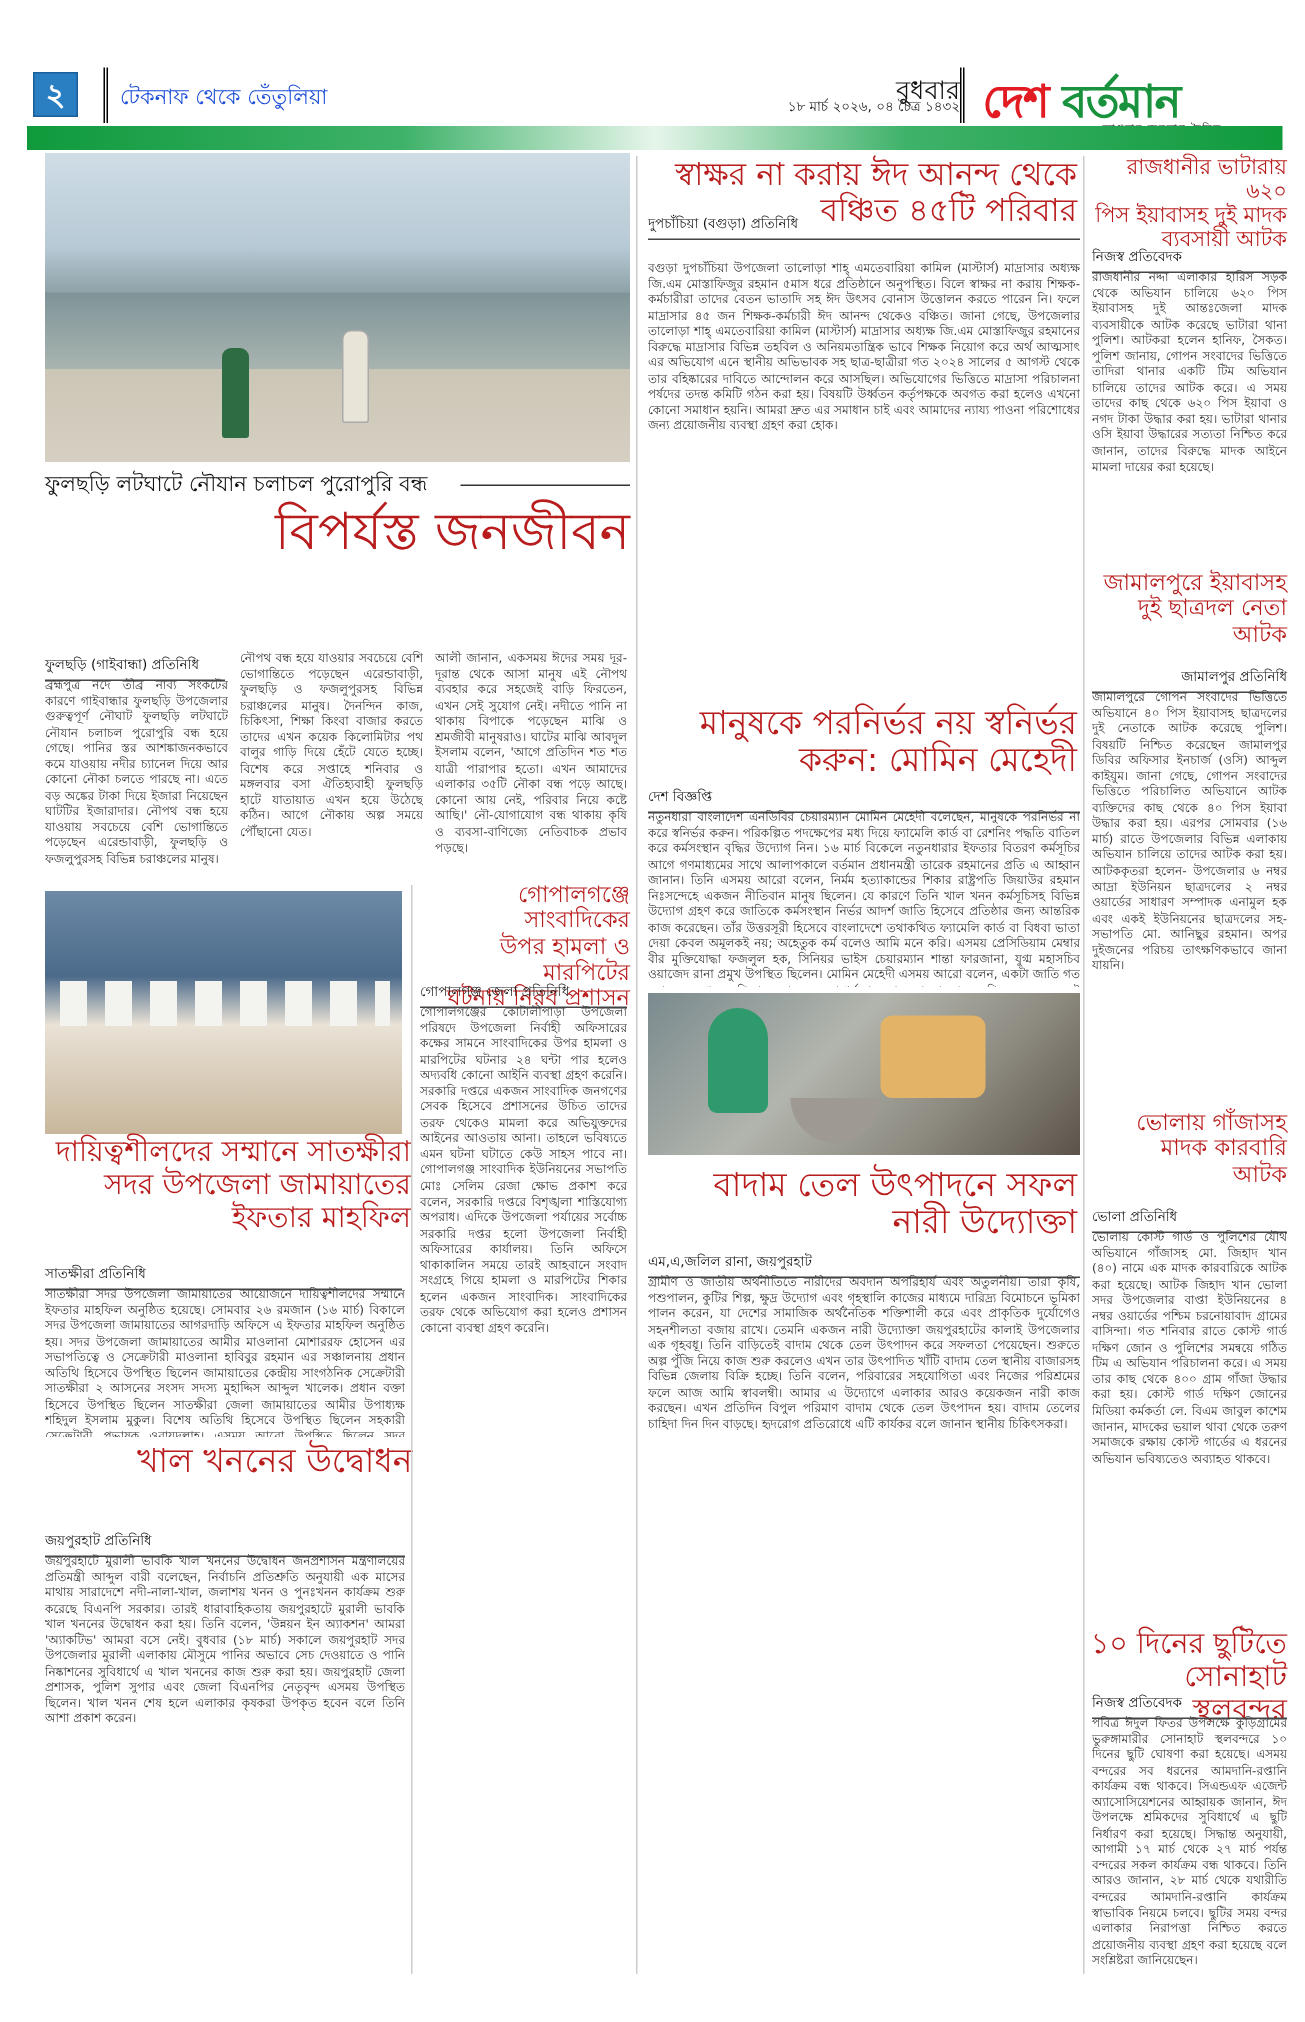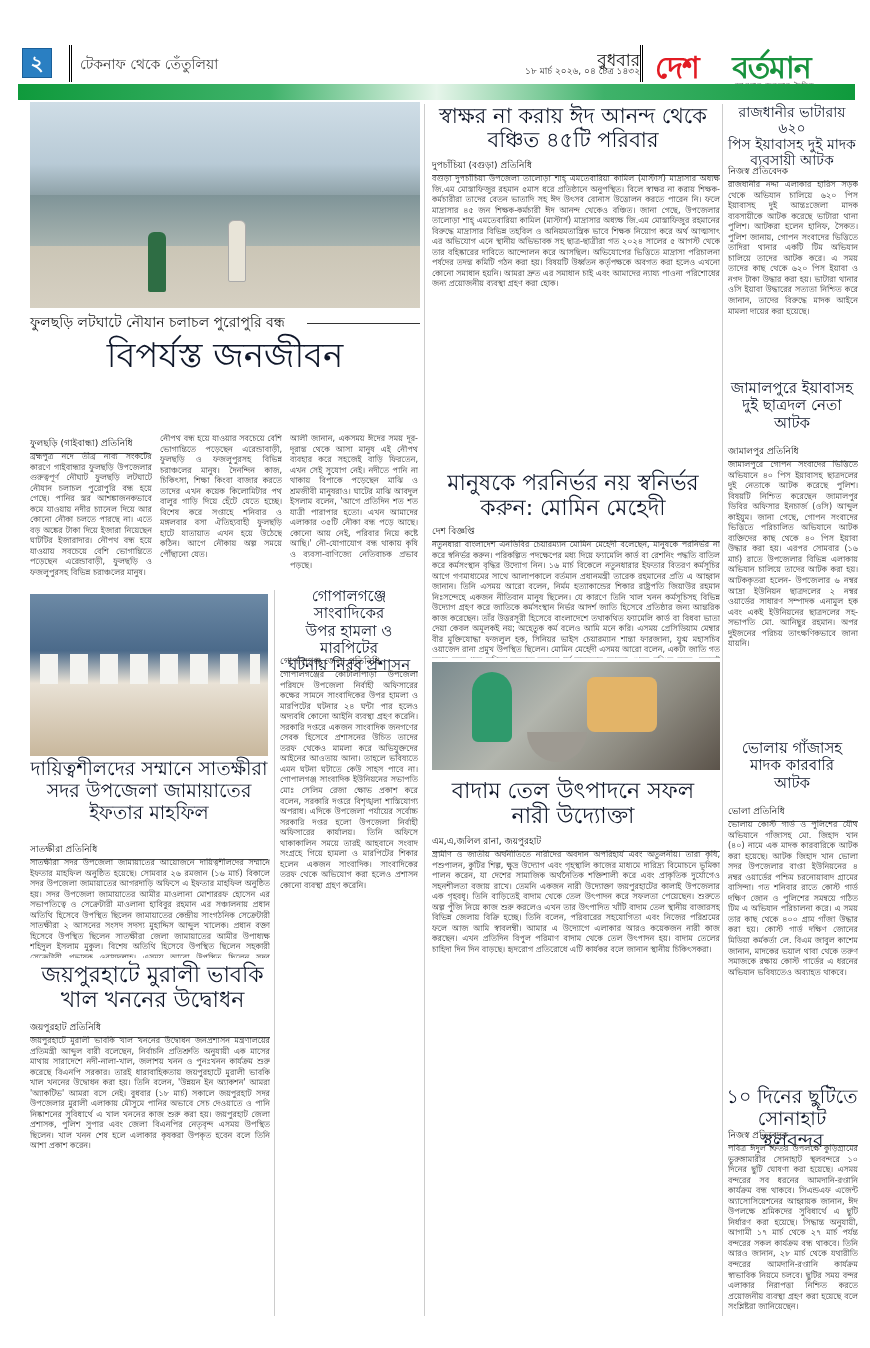--- a/index.html
+++ b/index.html
@@ -2,39 +2,39 @@
 <html><head>
 <meta charset="utf-8">
 <style>
   * { box-sizing: border-box; margin: 0; padding: 0; }
   html, body { width: 870px; height: 1348px; background: #fff; overflow: hidden; }
   body { font-family: "DejaVu Sans", sans-serif; color: #111; position: relative; }
 
   .header { position: absolute; left: 0; top: 0; width: 870px; height: 100px; }
   .page-num { position: absolute; left: 22px; top: 48px; width: 30px; height: 30px; background: #2a7fc2; border: 1px solid #1a5f99; color: #fff; font-size: 20px; font-weight: bold; text-align: center; line-height: 28px; }
   .section-bar { position: absolute; left: 69px; top: 45px; width: 3px; height: 37px; border-left: 1px solid #000; border-right: 1px solid #000; }
-  .section-title { position: absolute; left: 80px; top: 53px; font-size: 14px; color: #404040; }
+  .section-title { position: absolute; left: 80px; top: 53px; font-size: 14px; color: #1d4ed8; }
   .day { position: absolute; right: 230px; top: 47px; font-size: 17px; text-align: right; margin-left: 36px; }
   .date { position: absolute; right: 230px; top: 64px; font-size: 9px; text-align: right; color: #222; }
   .date-bar { position: absolute; left: 640px; top: 45px; width: 3px; height: 37px; border-left: 1px solid #000; border-right: 1px solid #000; }
   .logo { position: absolute; left: 655px; top: 44px; font-size: 30px; font-weight: bold; letter-spacing: -1px; }
   .logo .red { color: #e21b23; }
-  .logo .green { color: #18923d; margin-left: 24px; }
+  .logo .green { color: #18923d; }
   .tagline { position: absolute; left: 735px; top: 80px; font-size: 7px; color: #222; letter-spacing: 1px; }
   .green-band { position: absolute; left: 18px; top: 84px; width: 837px; height: 16px; background: linear-gradient(90deg, #0f9a3c 0%, #3fb26a 30%, #e6f5ea 50%, #3fb26a 70%, #0f9a3c 100%); }
 
   .photo { position: absolute; overflow: hidden; }
   .photo-river { left: 30px; top: 102px; width: 390px; height: 206px; background: linear-gradient(180deg, #cfdde6 0%, #b8cad6 30%, #8fa2a8 45%, #c7c2b2 60%, #d6d0c2 100%); }
   .photo-river .water { position:absolute; left:0; top:45%; width:100%; height:25%; background: linear-gradient(180deg, #7f9498, #a8b4b0); }
   .photo-river .person1 { position:absolute; left:118px; top:130px; width:18px; height:60px; background:#2e6d44; border-radius:6px 6px 2px 2px; }
   .photo-river .person2 { position:absolute; left:198px; top:118px; width:18px; height:62px; background:#e8e4d8; border-radius:6px 6px 2px 2px; border:1px solid #aaa; }
   .caption { position: absolute; left: 30px; top: 311px; width: 390px; font-size: 14px; color: #111; display:flex; align-items:center; gap:22px; }
   .caption .rule { flex: 1; border-top: 1px solid #333; }
 
-  .headline { position: absolute; text-align: center; color: #0f172a; line-height: 1.15; }
+  .headline { position: absolute; text-align: right; color: #b91c1c; line-height: 1.15; }
   .hl-big { left: 30px; top: 336px; width: 390px; font-size: 34px; }
   .byline { position: absolute; font-size: 9px; color: #111; border-bottom: 1px solid #444; padding-bottom: 2px; }
   .body-text { position: absolute; font-size: 8px; line-height: 1.32; color: #333; text-align: justify; overflow: hidden; }
   .col-rule { position: absolute; width: 1px; background: #ccc; }
 
   .photo-iftar { left: 30px; top: 594px; width: 238px; height: 162px; background: linear-gradient(180deg, #6d8aa6 0%, #4b6a8a 35%, #e9e2d6 55%, #c8b79c 100%); }
   .photo-iftar .caps { position:absolute; left:10px; top:60px; width:220px; height:30px; background: repeating-linear-gradient(90deg, #f3f3f0 0 18px, transparent 18px 30px); }
 
   .photo-woman { left: 432px; top: 662px; width: 288px; height: 108px; background: linear-gradient(135deg, #7a8a8e 0%, #b2b5ad 40%, #8d8a80 70%, #5b534a 100%); }
   .photo-woman .figure { position:absolute; left:40px; top:10px; width:40px; height:70px; background:#2f9a6c; border-radius: 20px 20px 6px 6px; }
@@ -73,21 +73,21 @@
 </div>
 <div class="byline" style="left:30px;top:436px;width:120px;">ফুলছড়ি (গাইবান্ধা) প্রতিনিধি</div>
 <div class="body-text" style="left:30px;top:452px;width:122px;height:128px;">ব্রহ্মপুত্র নদে তীব্র নাব্য সংকটের কারণে গাইবান্ধার ফুলছড়ি উপজেলার গুরুত্বপূর্ণ নৌঘাট ফুলছড়ি লটঘাটে নৌযান চলাচল পুরোপুরি বন্ধ হয়ে গেছে। পানির স্তর আশঙ্কাজনকভাবে কমে যাওয়ায় নদীর চ্যানেল দিয়ে আর কোনো নৌকা চলতে পারছে না। এতে বড় অঙ্কের টাকা দিয়ে ইজারা নিয়েছেন ঘাটটির ইজারাদার। নৌপথ বন্ধ হয়ে যাওয়ায় সবচেয়ে বেশি ভোগান্তিতে পড়েছেন এরেন্ডাবাড়ী, ফুলছড়ি ও ফজলুপুরসহ বিভিন্ন চরাঞ্চলের মানুষ।</div>
 <div class="body-text" style="left:160px;top:434px;width:122px;height:146px;">নৌপথ বন্ধ হয়ে যাওয়ার সবচেয়ে বেশি ভোগান্তিতে পড়েছেন এরেন্ডাবাড়ী, ফুলছড়ি ও ফজলুপুরসহ বিভিন্ন চরাঞ্চলের মানুষ। দৈনন্দিন কাজ, চিকিৎসা, শিক্ষা কিংবা বাজার করতে তাদের এখন কয়েক কিলোমিটার পথ বালুর গাড়ি দিয়ে হেঁটে যেতে হচ্ছে। বিশেষ করে সপ্তাহে শনিবার ও মঙ্গলবার বসা ঐতিহ্যবাহী ফুলছড়ি হাটে যাতায়াত এখন হয়ে উঠেছে কঠিন। আগে নৌকায় অল্প সময়ে পৌঁছানো যেত।</div>
 <div class="body-text" style="left:290px;top:434px;width:128px;height:146px;">আলী জানান, একসময় ঈদের সময় দূর-দূরান্ত থেকে আসা মানুষ এই নৌপথ ব্যবহার করে সহজেই বাড়ি ফিরতেন, এখন সেই সুযোগ নেই। নদীতে পানি না থাকায় বিপাকে পড়েছেন মাঝি ও শ্রমজীবী মানুষরাও। ঘাটের মাঝি আবদুল ইসলাম বলেন, 'আগে প্রতিদিন শত শত যাত্রী পারাপার হতো। এখন আমাদের এলাকার ৩৫টি নৌকা বন্ধ পড়ে আছে। কোনো আয় নেই, পরিবার নিয়ে কষ্টে আছি।' নৌ-যোগাযোগ বন্ধ থাকায় কৃষি ও ব্যবসা-বাণিজ্যে নেতিবাচক প্রভাব পড়ছে।</div>
 
 <div class="headline" style="left:428px;top:104px;width:290px;font-size:21px;">
   <div>স্বাক্ষর না করায় ঈদ আনন্দ থেকে</div>
   <div>বঞ্চিত ৪৫টি পরিবার</div>
 </div>
-<div class="byline" style="left:432px;top:158px;width:288px;">দুপচাঁচিয়া (বগুড়া) প্রতিনিধি</div>
+<div class="byline" style="left:432px;top:142px;width:288px;">দুপচাঁচিয়া (বগুড়া) প্রতিনিধি</div>
 <div class="body-text" style="left:432px;top:174px;width:288px;height:294px;">বগুড়া দুপচাঁচিয়া উপজেলা তালোড়া শাহ্ এমতেবারিয়া কামিল (মাস্টার্স) মাদ্রাসার অধ্যক্ষ জি.এম মোস্তাফিজুর রহমান ৫মাস ধরে প্রতিষ্ঠানে অনুপস্থিত। বিলে স্বাক্ষর না করায় শিক্ষক-কর্মচারীরা তাদের বেতন ভাতাদি সহ ঈদ উৎসব বোনাস উত্তোলন করতে পারেন নি। ফলে মাদ্রাসার ৪৫ জন শিক্ষক-কর্মচারী ঈদ আনন্দ থেকেও বঞ্চিত। জানা গেছে, উপজেলার তালোড়া শাহ্ এমতেবারিয়া কামিল (মাস্টার্স) মাদ্রাসার অধ্যক্ষ জি.এম মোস্তাফিজুর রহমানের বিরুদ্ধে মাদ্রাসার বিভিন্ন তহবিল ও অনিয়মতান্ত্রিক ভাবে শিক্ষক নিয়োগ করে অর্থ আত্মসাৎ এর অভিযোগ এনে স্থানীয় অভিভাবক সহ ছাত্র-ছাত্রীরা গত ২০২৪ সালের ৫ আগস্ট থেকে তার বহিষ্কারের দাবিতে আন্দোলন করে আসছিল। অভিযোগের ভিত্তিতে মাদ্রাসা পরিচালনা পর্ষদের তদন্ত কমিটি গঠন করা হয়। বিষয়টি উর্ধ্বতন কর্তৃপক্ষকে অবগত করা হলেও এখনো কোনো সমাধান হয়নি। আমরা দ্রুত এর সমাধান চাই এবং আমাদের ন্যায্য পাওনা পরিশোধের জন্য প্রয়োজনীয় ব্যবস্থা গ্রহণ করা হোক।</div>
 
 <div class="headline" style="left:428px;top:470px;width:290px;font-size:22px;">
   <div>মানুষকে পরনির্ভর নয় স্বনির্ভর</div>
   <div>করুন: মোমিন মেহেদী</div>
 </div>
 <div class="byline" style="left:432px;top:524px;width:288px;">দেশ বিজ্ঞপ্তি</div>
 <div class="body-text" style="left:432px;top:540px;width:288px;height:118px;">নতুনধারা বাংলাদেশ এনডিবির চেয়ারম্যান মোমিন মেহেদী বলেছেন, মানুষকে পরনির্ভর না করে স্বনির্ভর করুন। পরিকল্পিত পদক্ষেপের মধ্য দিয়ে ফ্যামেলি কার্ড বা রেশনিং পদ্ধতি বাতিল করে কর্মসংস্থান বৃদ্ধির উদ্যোগ নিন। ১৬ মার্চ বিকেলে নতুনধারার ইফতার বিতরণ কর্মসূচির আগে গণমাধ্যমের সাথে আলাপকালে বর্তমান প্রধানমন্ত্রী তারেক রহমানের প্রতি এ আহ্বান জানান। তিনি এসময় আরো বলেন, নির্মম হত্যাকান্ডের শিকার রাষ্ট্রপতি জিয়াউর রহমান নিঃসন্দেহে একজন নীতিবান মানুষ ছিলেন। যে কারণে তিনি খাল খনন কর্মসূচিসহ বিভিন্ন উদ্যোগ গ্রহণ করে জাতিকে কর্মসংস্থান নির্ভর আদর্শ জাতি হিসেবে প্রতিষ্ঠার জন্য আন্তরিক কাজ করেছেন। তাঁর উত্তরসূরী হিসেবে বাংলাদেশে তথাকথিত ফ্যামেলি কার্ড বা বিধবা ভাতা দেয়া কেবল অমূলকই নয়; অহেতুক কর্ম বলেও আমি মনে করি। এসময় প্রেসিডিয়াম মেম্বার বীর মুক্তিযোদ্ধা ফজলুল হক, সিনিয়র ভাইস চেয়ারম্যান শান্তা ফারজানা, যুগ্ম মহাসচিব ওয়াজেদ রানা প্রমুখ উপস্থিত ছিলেন। মোমিন মেহেদী এসময় আরো বলেন, একটা জাতি গত চুয়ান্ন বছর ধরে সুশিক্ষা-সুসমাজ-সভ্যতা-ধর্ম-মানবতার আলো থেকে বঞ্চিত হচ্ছে কেবলই দুর্নীতিগ্রস্ত পদক্ষেপ নিতে অক্ষম সরকার ব্যবস্থার কারণে।</div>
 
 <div class="headline" style="left:278px;top:588px;width:142px;font-size:15px;">
@@ -103,21 +103,20 @@
 </div>
 <div class="headline" style="left:24px;top:758px;width:250px;font-size:19px;">
   <div>দায়িত্বশীলদের সম্মানে সাতক্ষীরা</div>
   <div>সদর উপজেলা জামায়াতের</div>
   <div>ইফতার মাহফিল</div>
 </div>
 <div class="byline" style="left:30px;top:842px;width:238px;">সাতক্ষীরা প্রতিনিধি</div>
 <div class="body-text" style="left:30px;top:858px;width:240px;height:100px;">সাতক্ষীরা সদর উপজেলা জামায়াতের আয়োজনে দায়িত্বশীলদের সম্মানে ইফতার মাহফিল অনুষ্ঠিত হয়েছে। সোমবার ২৬ রমজান (১৬ মার্চ) বিকালে সদর উপজেলা জামায়াতের আগরদাড়ি অফিসে এ ইফতার মাহফিল অনুষ্ঠিত হয়। সদর উপজেলা জামায়াতের আমীর মাওলানা মোশাররফ হোসেন এর সভাপতিত্বে ও সেক্রেটারী মাওলানা হাবিবুর রহমান এর সঞ্চালনায় প্রধান অতিথি হিসেবে উপস্থিত ছিলেন জামায়াতের কেন্দ্রীয় সাংগঠনিক সেক্রেটারী সাতক্ষীরা ২ আসনের সংসদ সদস্য মুহাদ্দিস আব্দুল খালেক। প্রধান বক্তা হিসেবে উপস্থিত ছিলেন সাতক্ষীরা জেলা জামায়াতের আমীর উপাধ্যক্ষ শহিদুল ইসলাম মুকুল। বিশেষ অতিথি হিসেবে উপস্থিত ছিলেন সহকারী সেক্রেটারী প্রভাষক ওবায়দুল্লাহ। এসময় আরো উপস্থিত ছিলেন সদর উপজেলা জামায়াতের নায়েবে আমীর ও ইউনিয়ন নেতৃবৃন্দ।</div>
 
 <div class="headline" style="left:30px;top:962px;width:245px;font-size:22px;">
-  <div>জয়পুরহাটে মুরালী ভাবকি</div>
   <div>খাল খননের উদ্বোধন</div>
 </div>
 <div class="byline" style="left:30px;top:1020px;width:240px;">জয়পুরহাট প্রতিনিধি</div>
 <div class="body-text" style="left:30px;top:1036px;width:240px;height:280px;">জয়পুরহাটে মুরালী ভাবকি খাল খননের উদ্বোধন জনপ্রশাসন মন্ত্রণালয়ের প্রতিমন্ত্রী আব্দুল বারী বলেছেন, নির্বাচনি প্রতিশ্রুতি অনুযায়ী এক মাসের মাথায় সারাদেশে নদী-নালা-খাল, জলাশয় খনন ও পুনঃখনন কার্যক্রম শুরু করেছে বিএনপি সরকার। তারই ধারাবাহিকতায় জয়পুরহাটে মুরালী ভাবকি খাল খননের উদ্বোধন করা হয়। তিনি বলেন, 'উন্নয়ন ইন অ্যাকশন' আমরা 'অ্যাকটিভ' আমরা বসে নেই। বুধবার (১৮ মার্চ) সকালে জয়পুরহাট সদর উপজেলার মুরালী এলাকায় মৌসুমে পানির অভাবে সেচ দেওয়াতে ও পানি নিষ্কাশনের সুবিধার্থে এ খাল খননের কাজ শুরু করা হয়। জয়পুরহাট জেলা প্রশাসক, পুলিশ সুপার এবং জেলা বিএনপির নেতৃবৃন্দ এসময় উপস্থিত ছিলেন। খাল খনন শেষ হলে এলাকার কৃষকরা উপকৃত হবেন বলে তিনি আশা প্রকাশ করেন।</div>
 
 <div class="photo photo-woman">
   <div class="figure"></div>
   <div class="pot"></div>
   <div class="bowl"></div>
 </div>
@@ -134,21 +133,21 @@
   <div>ব্যবসায়ী আটক</div>
 </div>
 <div class="byline" style="left:728px;top:164px;width:130px;">নিজস্ব প্রতিবেদক</div>
 <div class="body-text" style="left:728px;top:180px;width:130px;height:196px;">রাজধানীর নদ্দা এলাকার হারিস সড়ক থেকে অভিযান চালিয়ে ৬২০ পিস ইয়াবাসহ দুই আন্তঃজেলা মাদক ব্যবসায়ীকে আটক করেছে ভাটারা থানা পুলিশ। আটকরা হলেন হানিফ, সৈকত। পুলিশ জানায়, গোপন সংবাদের ভিত্তিতে তাদিরা থানার একটি টিম অভিযান চালিয়ে তাদের আটক করে। এ সময় তাদের কাছ থেকে ৬২০ পিস ইয়াবা ও নগদ টাকা উদ্ধার করা হয়। ভাটারা থানার ওসি ইয়াবা উদ্ধারের সত্যতা নিশ্চিত করে জানান, তাদের বিরুদ্ধে মাদক আইনে মামলা দায়ের করা হয়েছে।</div>
 
 <div class="headline" style="left:726px;top:380px;width:132px;font-size:15px;">
   <div>জামালপুরে ইয়াবাসহ</div>
   <div>দুই ছাত্রদল নেতা</div>
   <div>আটক</div>
 </div>
-<div class="byline" style="left:728px;top:444px;width:130px;">জামালপুর প্রতিনিধি</div>
+<div class="byline" style="left:728px;top:444px;width:130px;text-align:right;">জামালপুর প্রতিনিধি</div>
 <div class="body-text" style="left:728px;top:460px;width:130px;height:276px;">জামালপুরে গোপন সংবাদের ভিত্তিতে অভিযানে ৪০ পিস ইয়াবাসহ ছাত্রদলের দুই নেতাকে আটক করেছে পুলিশ। বিষয়টি নিশ্চিত করেছেন জামালপুর ডিবির অফিসার ইনচার্জ (ওসি) আব্দুল কাইয়ুম। জানা গেছে, গোপন সংবাদের ভিত্তিতে পরিচালিত অভিযানে আটক ব্যক্তিদের কাছ থেকে ৪০ পিস ইয়াবা উদ্ধার করা হয়। এরপর সোমবার (১৬ মার্চ) রাতে উপজেলার বিভিন্ন এলাকায় অভিযান চালিয়ে তাদের আটক করা হয়। আটককৃতরা হলেন- উপজেলার ৬ নম্বর আদ্রা ইউনিয়ন ছাত্রদলের ২ নম্বর ওয়ার্ডের সাধারণ সম্পাদক এনামুল হক এবং একই ইউনিয়নের ছাত্রদলের সহ-সভাপতি মো. আনিছুর রহমান। অপর দুইজনের পরিচয় তাৎক্ষণিকভাবে জানা যায়নি।</div>
 
 <div class="headline" style="left:726px;top:740px;width:132px;font-size:15px;">
   <div>ভোলায় গাঁজাসহ</div>
   <div>মাদক কারবারি</div>
   <div>আটক</div>
 </div>
 <div class="byline" style="left:728px;top:804px;width:130px;">ভোলা প্রতিনিধি</div>
 <div class="body-text" style="left:728px;top:820px;width:130px;height:262px;">ভোলায় কোস্ট গার্ড ও পুলিশের যৌথ অভিযানে গাঁজাসহ মো. জিহাদ খান (৪০) নামে এক মাদক কারবারিকে আটক করা হয়েছে। আটক জিহাদ খান ভোলা সদর উপজেলার বাপ্তা ইউনিয়নের ৪ নম্বর ওয়ার্ডের পশ্চিম চরনোয়াবাদ গ্রামের বাসিন্দা। গত শনিবার রাতে কোস্ট গার্ড দক্ষিণ জোন ও পুলিশের সমন্বয়ে গঠিত টিম এ অভিযান পরিচালনা করে। এ সময় তার কাছ থেকে ৪০০ গ্রাম গাঁজা উদ্ধার করা হয়। কোস্ট গার্ড দক্ষিণ জোনের মিডিয়া কর্মকর্তা লে. বিএম জাবুল কাশেম জানান, মাদকের ভয়াল থাবা থেকে তরুণ সমাজকে রক্ষায় কোস্ট গার্ডের এ ধরনের অভিযান ভবিষ্যতেও অব্যাহত থাকবে।</div>
 

